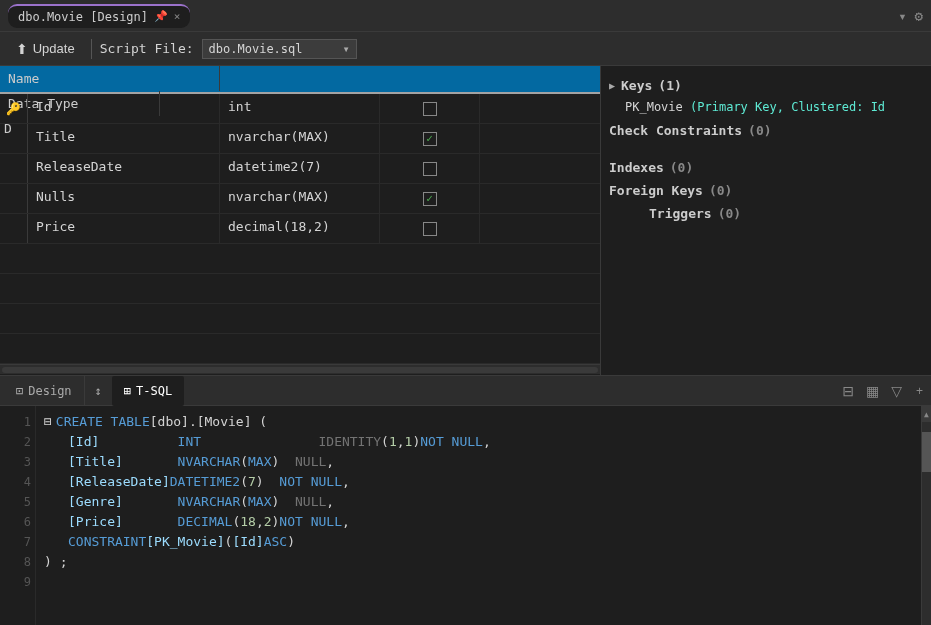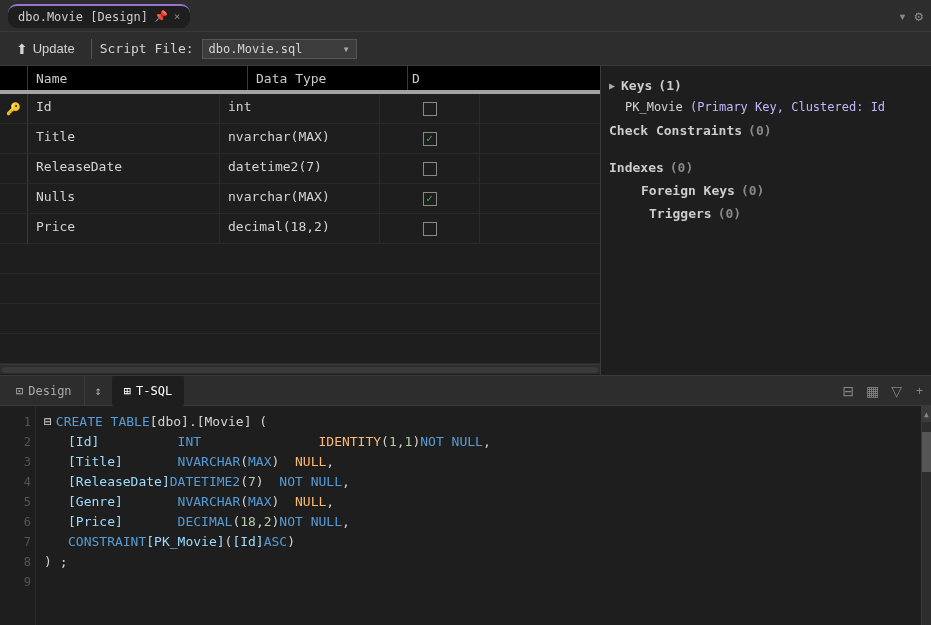--- a/index.html
+++ b/index.html
@@ -107,23 +107,24 @@
     }
 
     
     .design-table {
       flex: 1;
       overflow: hidden;
       border-right: 1px solid #3a3a3a;
     }
     .table-header {
       display: flex;
-      background: #000000;
-      border-bottom: 4px solid #a3a3a3;
+      background: #0369a1;
+      border-bottom: 2px solid #a3a3a3;
       height: 28px;
+      flex-direction: column;
     }
     .col-name { width: 220px; padding: 5px 8px; font-weight: 500; color: #cccccc; border-right: 1px solid #3a3a3a; }
     .col-type { width: 160px; padding: 5px 8px; font-weight: 500; color: #cccccc; border-right: 1px solid #3a3a3a; }
     .col-null { width: 100px; padding: 5px 8px; font-weight: 500; color: #cccccc; text-align: center; border-right: 1px solid #3a3a3a; }
     .col-d { width: 30px; padding: 5px 4px; font-weight: 500; color: #cccccc; }
 
     .table-row {
       display: flex;
       height: 30px;
       border-bottom: 1px solid #2a2a2a;
@@ -280,21 +281,21 @@
       display: flex;
       align-items: center;
       height: 20px;
       white-space: nowrap;
     }
     .code-collapse {
       color: #888;
       margin-right: 4px;
       cursor: pointer;
     } 
-    .kw-green { color: #fdba74; text-align: right; } 
+    .kw-green { color: #737373; text-align: right; } 
     .kw-cyan { color: #9cdcfe; }
     .kw-white { color: #d4d4d4; }
     .kw-keyword { color: #569cd6; }
     .kw-num { color: #b5cea8; }
 
     .editor-scrollbar-v {
       width: 10px;
       background: #2d2d2d;
       border-left: 1px solid #3a3a3a;
       display: flex;
@@ -425,31 +426,31 @@
   </div>
 
   <div class="properties-panel">
     <div class="prop-section-header">
       <span class="prop-triangle">▶</span>
       <span>Keys</span>
       <span>(1)</span>
     </div>
     <div class="prop-item">
       <span>PK_Movie</span>
-      <span style="color:#c4b5fd;">(Primary Key, Clustered: Id</span>
+      <span style="color:#5eead4;">(Primary Key, Clustered: Id</span>
     </div>
     <div class="prop-section-header" style="padding-top:6px;text-align:right;">
       <span>Check Constraints</span>
       <span class="prop-count">(0)</span>
     </div>
     <div class="prop-section-header" style="padding-top:4px;margin-top:14px;">
       <span>Indexes</span>
       <span class="prop-count">(0)</span>
     </div>
-    <div class="prop-section-header" style="padding-top:4px;margin-left:32px;">
+    <div class="prop-section-header" style="padding-top:4px;">
       <span>Foreign Keys</span>
       <span class="prop-count">(0)</span>
     </div>
     <div class="prop-section-header" style="padding-top:4px;margin-left:40px;">
       <span>Triggers</span>
       <span class="prop-count">(0)</span>
     </div>
   </div>
 </div>
 

